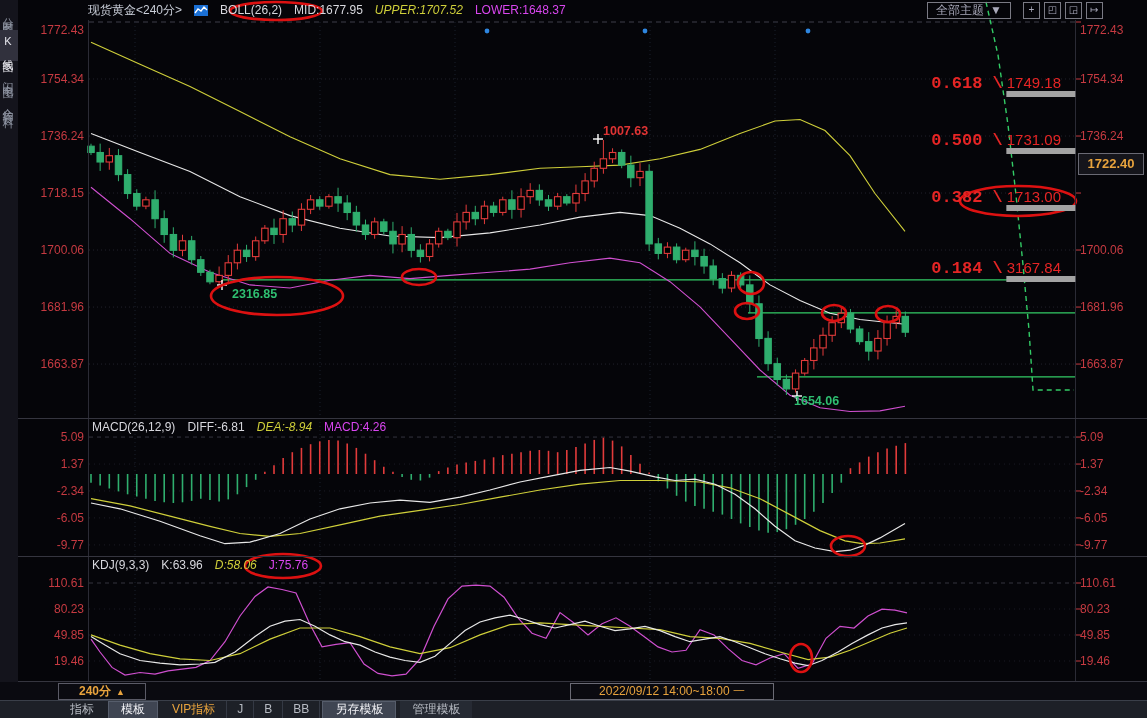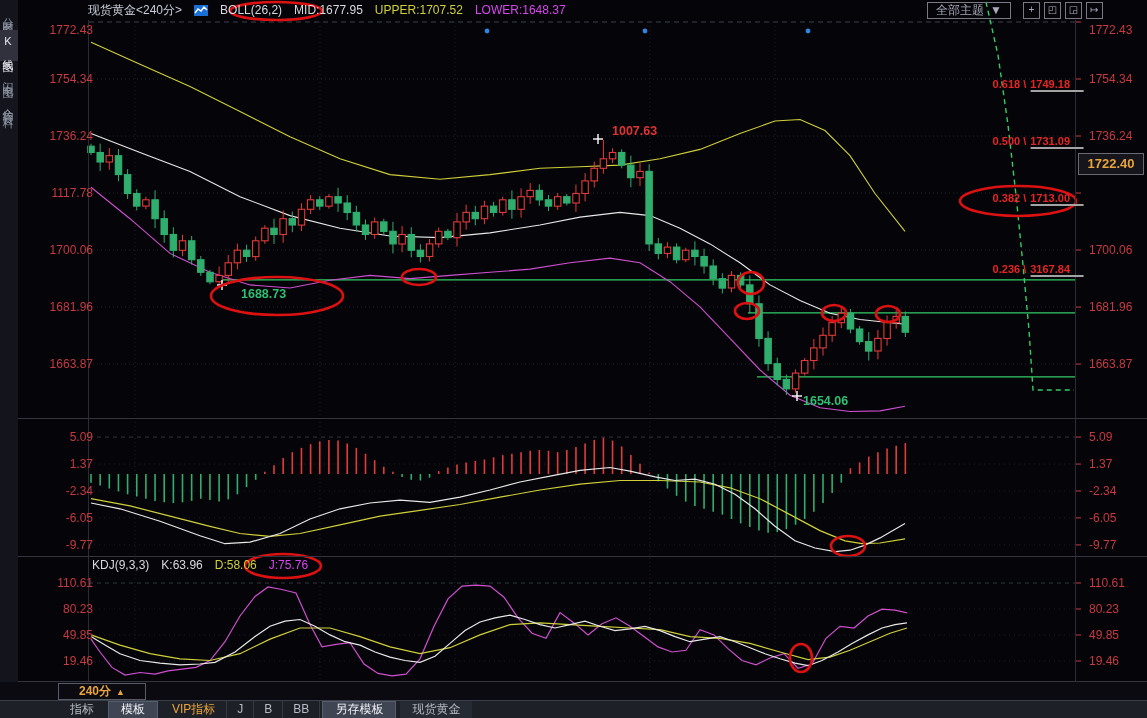--- a/index.html
+++ b/index.html
@@ -8,37 +8,37 @@
   .abs{position:absolute;}
   
   #sidebar{position:absolute;left:0;top:0;width:18px;height:681px;background:#14141c;
            display:flex;flex-direction:column;align-items:center;padding-top:4px;gap:7px;z-index:6;}
   .sbitem{writing-mode:vertical-lr;text-orientation:upright;font-size:11px;letter-spacing:3px;
           color:#8f95a3;width:18px;text-align:center;padding:5px 0;cursor:pointer;}
   .sbitem.sel{background:#31313d;color:#e8e8ee;}
   
   #header{position:absolute;left:88px;right:0;top:0;height:20px;display:flex;align-items:center;
           gap:12px;z-index:7;font-size:12px;padding-right:44px;}
-  .w{color:#d8d8de;} .yel{color:#cfcf3a;} .mag{color:#d946ef;} .sym{color:#c9ced8;}
+  .w{color:#d8d8de;} .yel{color:#cfcf3a;font-style:italic;} .mag{color:#d946ef;} .sym{color:#c9ced8;}
   #theme-btn{margin-left:auto;border:1px solid #7a7a84;color:#aab;padding:0 8px;height:15px;
              line-height:15px;font-size:12px;display:flex;gap:6px;cursor:pointer;}
   #hdr-icons{display:flex;gap:4px;}
   .hbtn{width:15px;height:15px;border:1px solid #7a7a84;color:#aab;font-size:10px;line-height:14px;
         text-align:center;cursor:pointer;}
   .hicon svg{display:block;}
   
-  #labels{position:absolute;inset:0;z-index:4;pointer-events:none;margin-left:9px;}
+  #labels{position:absolute;inset:0;z-index:4;pointer-events:none;}
   .lbl{position:absolute;white-space:nowrap;font-size:12px;}
   .ar{transform:translate(-100%,-50%);} .al{transform:translate(0,-50%);} .ac{transform:translate(-50%,-50%);}
   .axred{color:#c63a41;}
   .date{color:#c8ccd4;}
   .ann{font-weight:bold;font-size:12.5px;}
   .fib{position:absolute;transform:translateX(-100%);white-space:nowrap;}
-  .fibr{color:#e62525;font-weight:bold;font-size:11px;padding-right:4px;}
-  .fibp{color:#e62525;font-weight:bold;font-size:11px;border-bottom:2px solid #a3a3a3;padding-right:14px;}
+  .fibr{color:#e62525;font-weight:bold;font-size:17px;padding-right:4px;font-family:Liberation Mono, monospace;}
+  .fibp{color:#e62525;font-weight:normal;font-size:15px;border-bottom:6px solid #a3a3a3;padding-right:14px;}
   #price-box{left:1078px;width:64px;height:20px;background:#15151b;border:1px solid #6a6a74;
              color:#e8a33d;font-weight:bold;font-size:13px;text-align:center;line-height:20px;z-index:5;}
   
   .indhdr{position:absolute;left:92px;display:flex;gap:12px;font-size:12px;z-index:5;}
   
   .hline{position:absolute;left:18px;width:1129px;height:1px;background:#35353f;z-index:3;}
   .vline{position:absolute;top:20px;height:661px;width:1px;background:#2b2b35;z-index:2;}
   
   #time-row{position:absolute;left:0;top:682px;width:1147px;height:18px;background:#0a0a10;z-index:6;}
   #period-box{position:absolute;left:58px;top:1px;width:86px;height:15px;border:1px solid #5a5a66;
@@ -402,21 +402,21 @@
       <ellipse cx="283" cy="566" rx="38" ry="12" fill="none" stroke="#dd1111" stroke-width="2.6"></ellipse>
     </svg>
 
   <div id="labels">
       <div class="lbl axred ar" style="left: 84px; top: 30px;">1772.43</div>
       <div class="lbl axred al" style="left: 1080px; top: 30px;">1772.43</div>
       <div class="lbl axred ar" style="left: 84px; top: 78.9998px;">1754.34</div>
       <div class="lbl axred al" style="left: 1080px; top: 78.9998px;">1754.34</div>
       <div class="lbl axred ar" style="left: 84px; top: 136.031px;">1736.24</div>
       <div class="lbl axred al" style="left: 1080px; top: 136.031px;">1736.24</div>
-      <div class="lbl axred ar" style="left: 84px; top: 193.031px;">1117.78</div>
+      <div class="lbl axred ar" style="left: 84px; top: 193.031px;">1718.15</div>
       <div class="lbl axred ar" style="left: 84px; top: 250.031px;">1700.06</div>
       <div class="lbl axred al" style="left: 1080px; top: 250.031px;">1700.06</div>
       <div class="lbl axred ar" style="left: 84px; top: 307.062px;">1681.96</div>
       <div class="lbl axred al" style="left: 1080px; top: 307.062px;">1681.96</div>
       <div class="lbl axred ar" style="left: 84px; top: 364.062px;">1663.87</div>
       <div class="lbl axred al" style="left: 1080px; top: 364.062px;">1663.87</div>
       <div class="lbl axred ar" style="left: 84px; top: 437.057px;">5.09</div>
       <div class="lbl axred al" style="left: 1080px; top: 437.057px;">5.09</div>
       <div class="lbl axred ar" style="left: 84px; top: 464.057px;">1.37</div>
       <div class="lbl axred al" style="left: 1080px; top: 464.057px;">1.37</div>
@@ -428,26 +428,26 @@
       <div class="lbl axred al" style="left: 1080px; top: 544.911px;">-9.77</div>
       <div class="lbl axred ar" style="left: 84px; top: 583px;">110.61</div>
       <div class="lbl axred al" style="left: 1080px; top: 583px;">110.61</div>
       <div class="lbl axred ar" style="left: 84px; top: 608.999px;">80.23</div>
       <div class="lbl axred al" style="left: 1080px; top: 608.999px;">80.23</div>
       <div class="lbl axred ar" style="left: 84px; top: 634.998px;">49.85</div>
       <div class="lbl axred al" style="left: 1080px; top: 634.998px;">49.85</div>
       <div class="lbl axred ar" style="left: 84px; top: 661.006px;">19.46</div>
       <div class="lbl axred al" style="left: 1080px; top: 661.006px;">19.46</div>
       <div class="lbl ann" style="left: 603px; top: 124px; color: rgb(224, 52, 52);">1007.63</div>
-      <div class="lbl ann" style="left: 232px; top: 287px; color: rgb(47, 191, 113);">1688.73</div>
+      <div class="lbl ann" style="left: 232px; top: 287px; color: rgb(47, 191, 113);">2316.85</div>
       <div class="lbl ann" style="left: 794px; top: 394px; color: rgb(47, 191, 113);">1654.06</div>
       <div class="fib" style="left: 1075px; top: 74.2584px;"><span class="fibr">0.618 \</span><span class="fibp">1749.18</span></div>
       <div class="fib" style="left: 1075px; top: 131.258px; text-align: right;"><span class="fibr">0.500 \</span><span class="fibp">1731.09</span></div>
       <div class="fib" style="left: 1075px; top: 188.258px;"><span class="fibr">0.382 \</span><span class="fibp">1713.00</span></div>
-      <div class="fib" style="left: 1075px; top: 258.775px;"><span class="fibr">0.236 \</span><span class="fibp">3167.84</span></div>
+      <div class="fib" style="left: 1075px; top: 258.775px;"><span class="fibr">0.184 \</span><span class="fibp">3167.84</span></div>
       <div class="lbl date ac" style="left: 135px; top: 691px;">08/31</div>
       <div class="lbl date ac" style="left: 320px; top: 691px;">09/03</div>
       <div class="lbl date ac" style="left: 455px; top: 691px;">09/08</div>
       <div class="lbl date ac" style="left: 790px; top: 691px;">09/16</div>
     </div>
 
   <div id="sidebar">
     <div class="sbitem">分时图</div>
     <div class="sbitem sel">K线图</div>
     <div class="sbitem">闪电图</div>
@@ -473,43 +473,50 @@
     <div id="hdr-icons">
         <div class="hbtn">+</div>
         <div class="hbtn">◰</div>
         <div class="hbtn">◲</div>
         <div class="hbtn">↦</div>
       </div>
   </div>
 
   <div id="price-box" class="abs" style="top: 153px;">1722.40</div>
 
+  <div class="indhdr" style="top:420px;">
+    <span class="w">MACD(26,12,9)</span>
+    <span class="w">DIFF:-6.81</span>
+    <span class="yel">DEA:-8.94</span>
+    <span class="mag">MACD:4.26</span>
+  </div>
   <div class="indhdr" style="top:558px;">
     <span class="w">KDJ(9,3,3)</span>
     <span class="w">K:63.96</span>
     <span class="yel">D:58.06</span>
     <span class="mag">J:75.76</span>
   </div>
 
   <div class="hline" style="top:418px;"></div>
   <div class="hline" style="top:556px;"></div>
   <div class="hline" style="top:681px;"></div>
   <div class="vline" style="left:88px;"></div>
   <div class="vline" style="left:1075px;"></div>
 
   <div id="time-row">
     <div id="period-box">
       <span>240分</span><span class="tri">▲</span>
     </div>
+    <div id="range-box">2022/09/12 14:00~18:00 一</div>
   </div>
 
   <div id="tab-row">
       <div class="tab plain">指标</div>
       <div class="tab raised">模板</div>
       <div class="tab vip">VIP指标</div>
       <div class="tab cell">J</div>
       <div class="tab cell">B</div>
       <div class="tab cell">BB</div>
       <div class="tab raised">另存模板</div>
-      <div class="tab plain2">现货黄金</div>
+      <div class="tab plain2">管理模板</div>
     </div>
 
 </div>
 
 </body></html>

